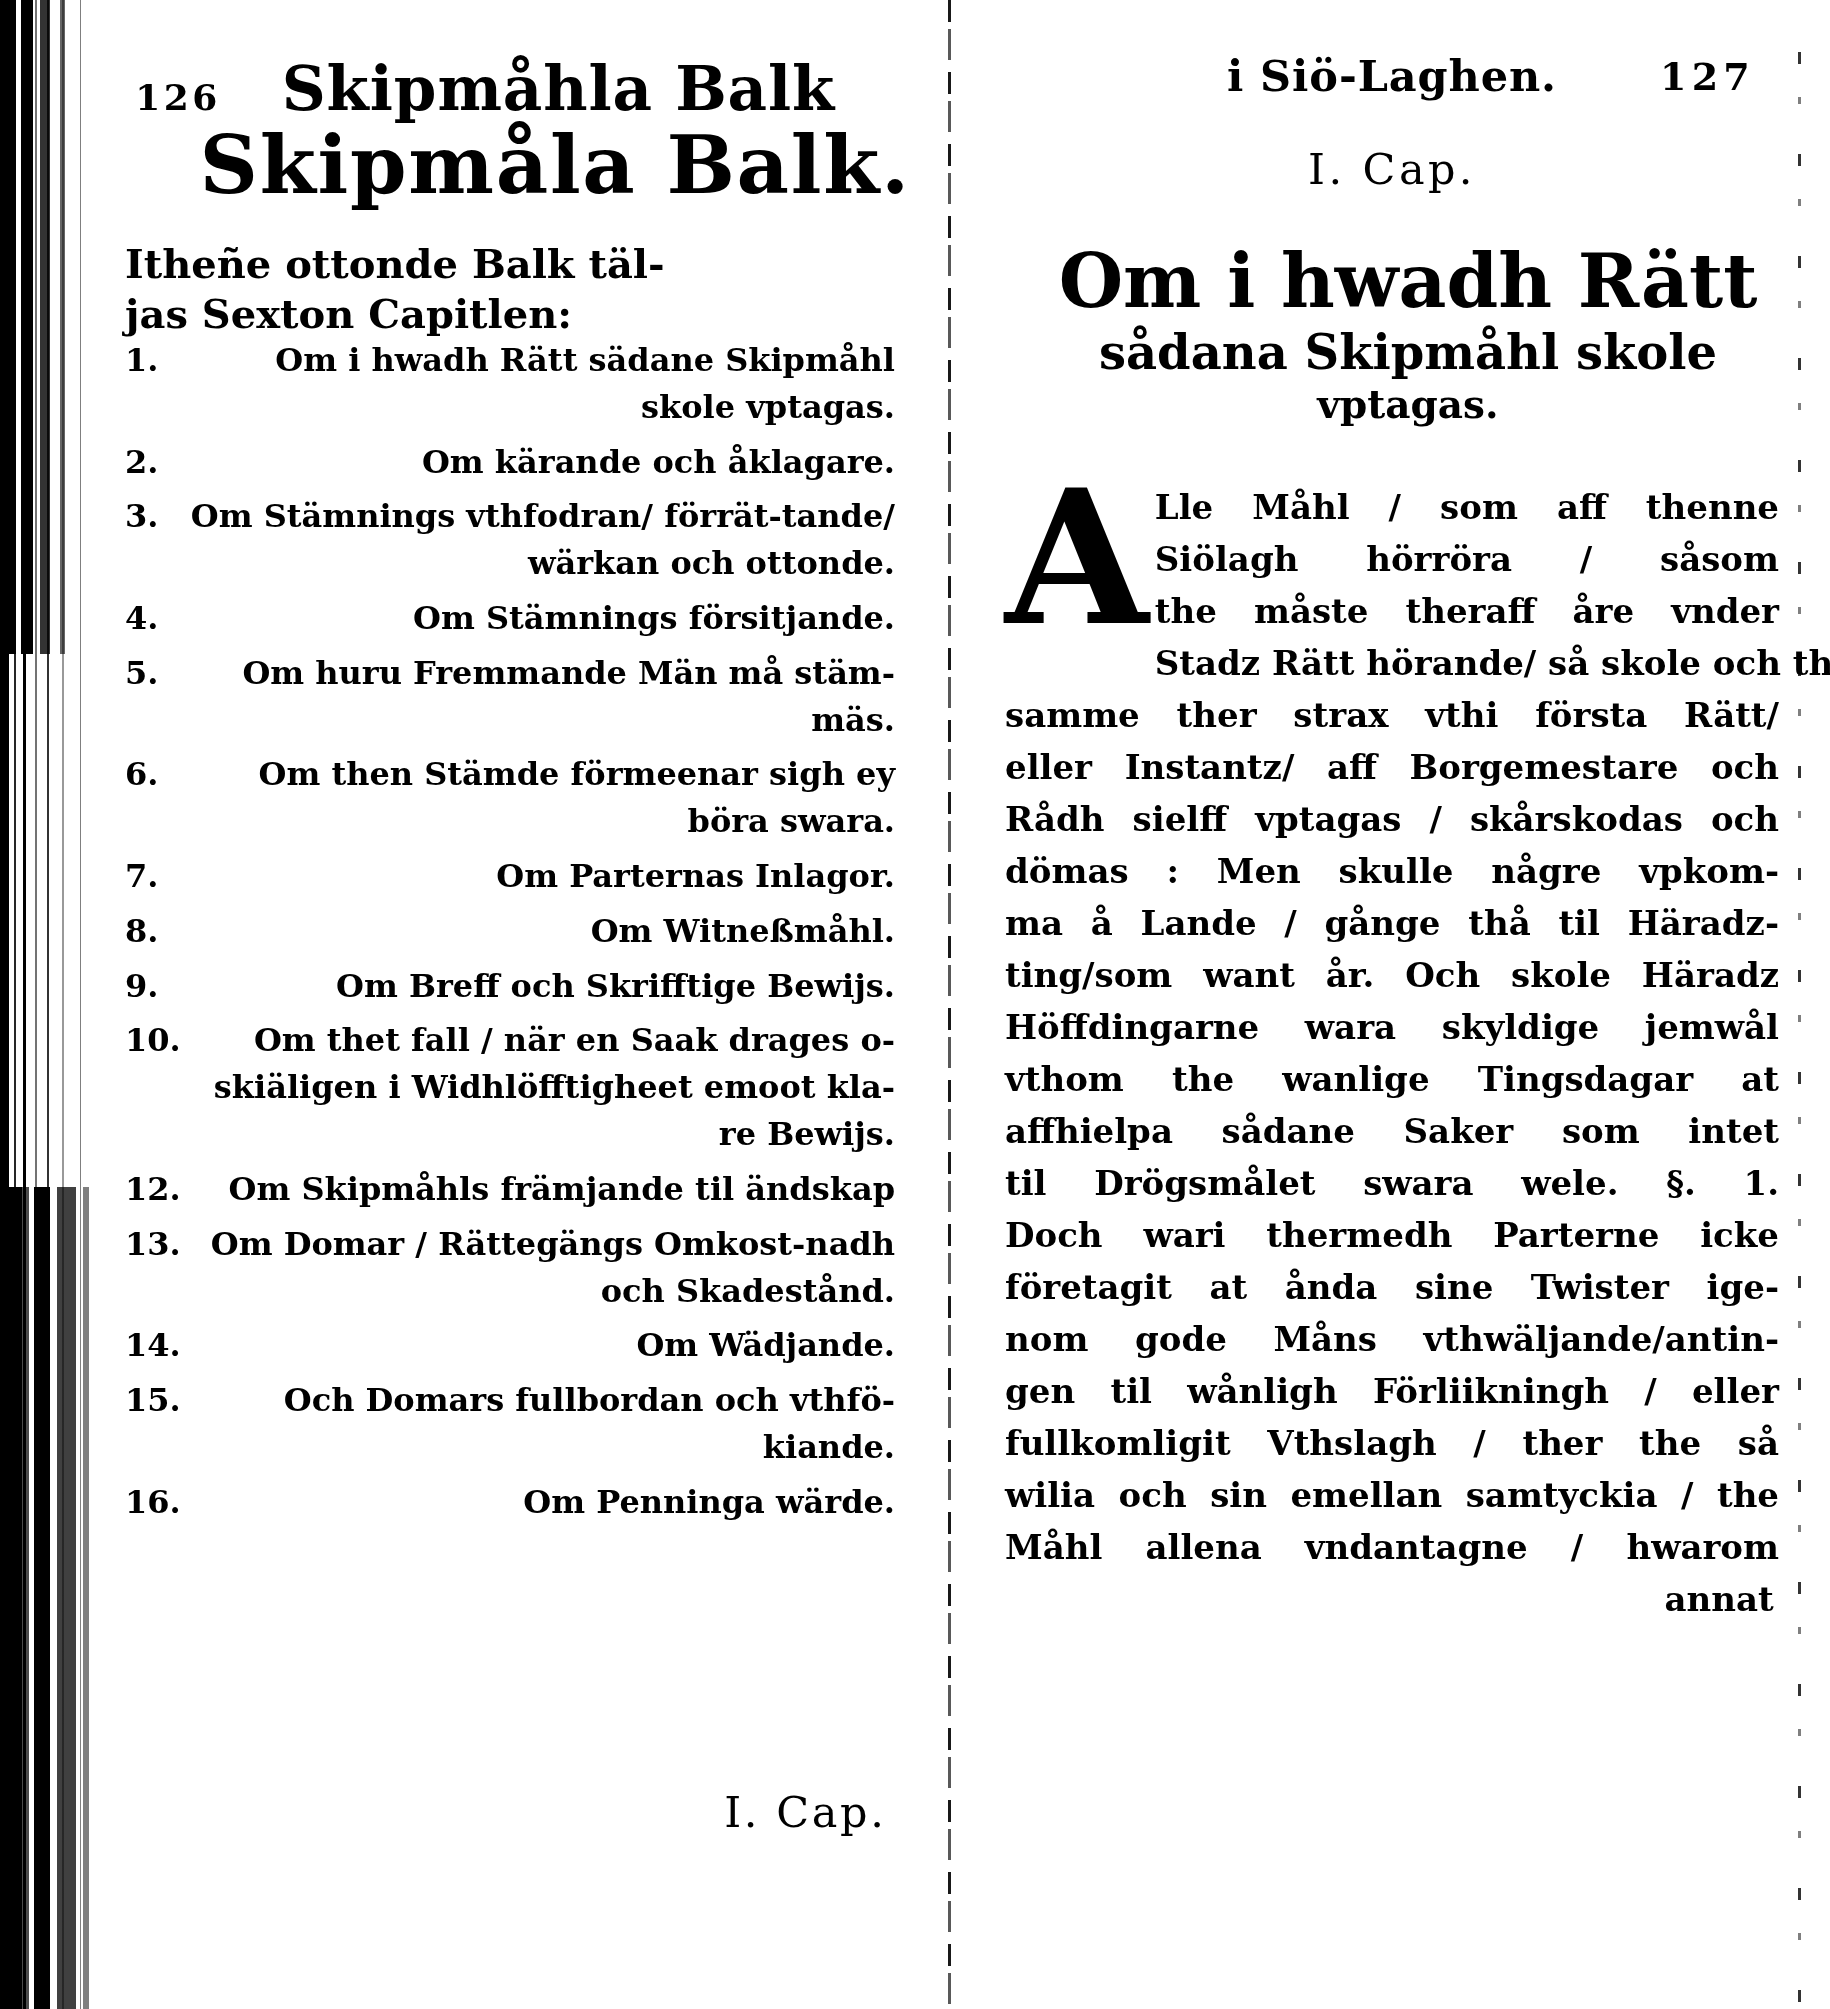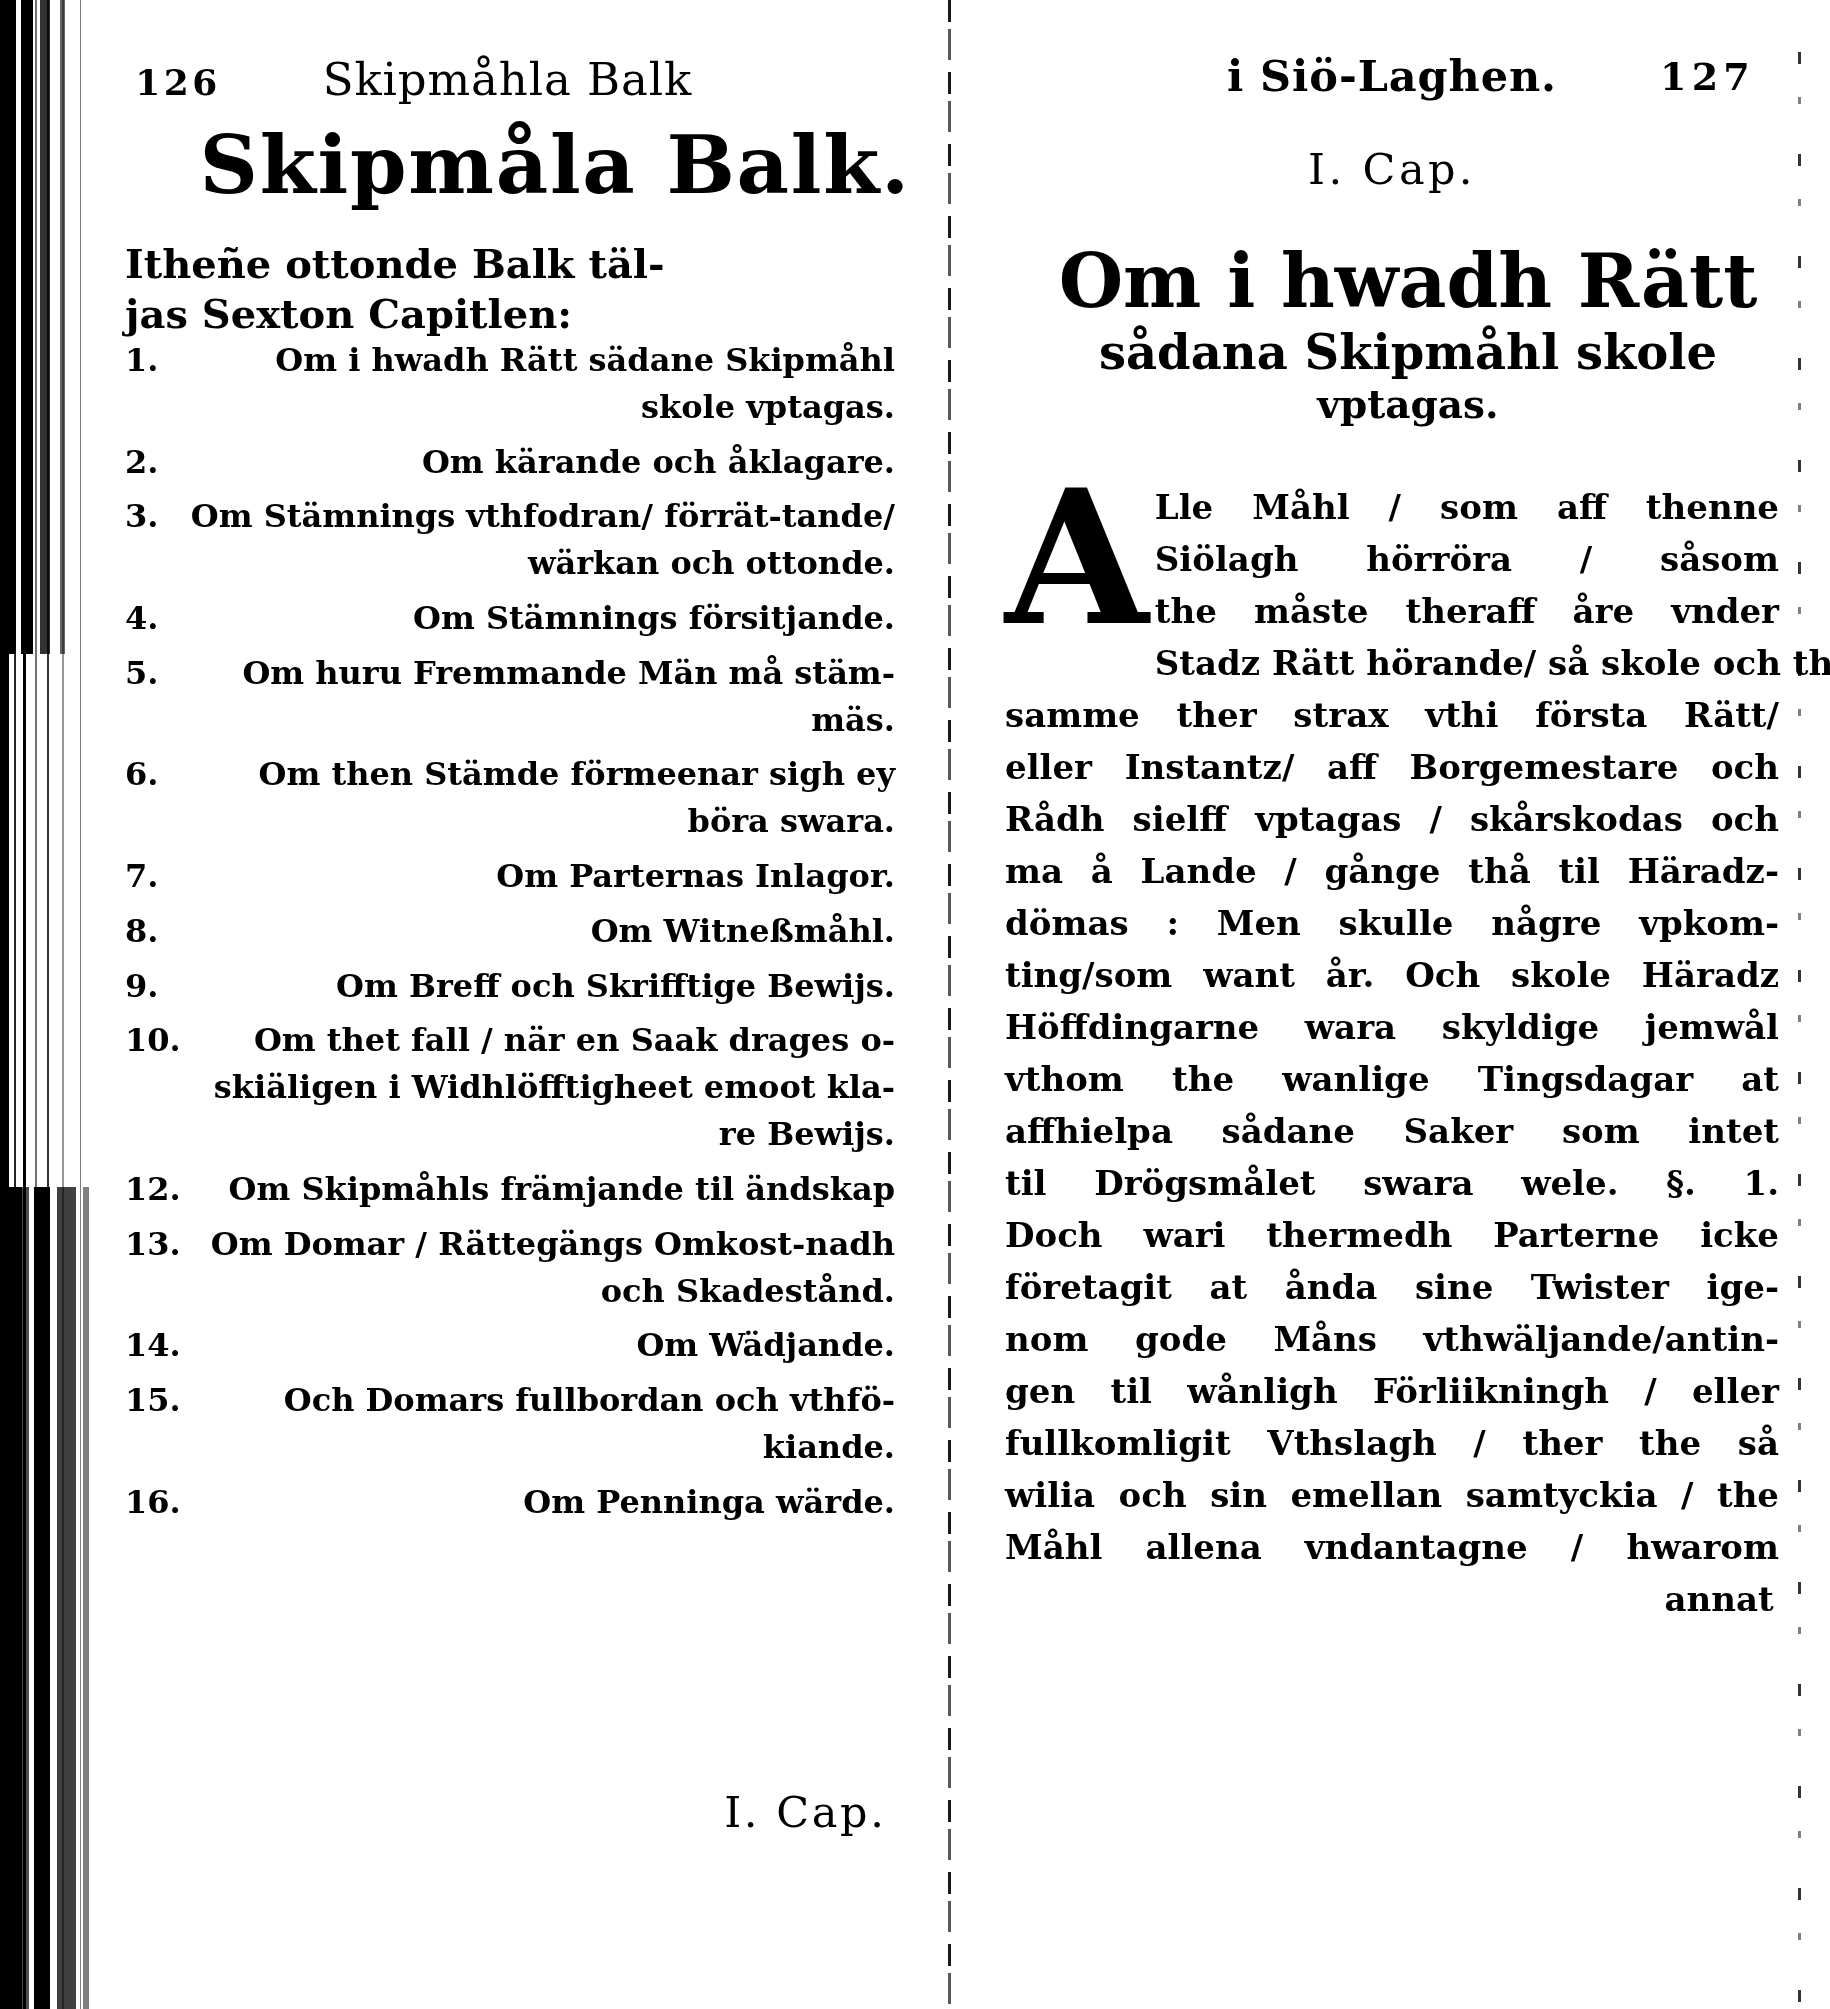--- a/index.html
+++ b/index.html
@@ -54,21 +54,21 @@
       rgba(0,0,0,.5) 45px 52px, transparent 52px 102px);
   }
   
   .page{position:absolute;top:34px;}
   .page-left{left:125px;width:770px;height:1893px;}
   .page-right{left:1005px;width:774px;height:1944px;}
 
   
   .lp-header{position:absolute;top:19px;left:0;width:100%;display:flex;align-items:baseline;}
   .lp-pagenum{font-size:36px;font-weight:700;letter-spacing:3.4px;margin-left:10.3px;}
-  .lp-runtitle{font-size:45px;font-weight:400;margin-left:102px;letter-spacing:0.9px;}
+  .lp-runtitle{font-size:61px;font-weight:700;margin-left:61px;letter-spacing:0.9px;}
   .lp-title{
     position:absolute;top:83px;left:16px;width:100%;margin:0;text-align:right;
     font-size:81px;font-weight:700;letter-spacing:1.7px;white-space:nowrap;
   }
   .lp-subtitle{
     position:absolute;top:205px;left:0;width:100%;margin:0;text-align:left;
     font-size:40px;font-weight:700;line-height:50px;
   }
   .lp-toc{
     position:absolute;top:303px;left:0;width:100%;margin:0;padding:0;list-style:none;
@@ -237,23 +237,23 @@
         <div class="body-line">the måste theraff åre vnder</div>
 
         <div class="body-line">Stadz Rätt hörande/ så skole och the</div>
 
         <div class="body-line">samme ther strax vthi första Rätt/</div>
 
         <div class="body-line">eller Instantz/ aff Borgemestare och</div>
 
         <div class="body-line">Rådh sielff vptagas / skårskodas och</div>
 
+        <div class="body-line">dömas : Men skulle någre vpkom-</div>
+
         <div class="body-line">ma å Lande / gånge thå til Häradz-</div>
-
-        <div class="body-line">dömas : Men skulle någre vpkom-</div>
 
         <div class="body-line">ting/som want år. Och skole Häradz</div>
 
         <div class="body-line">Höffdingarne wara skyldige jemwål</div>
 
         <div class="body-line">vthom the wanlige Tingsdagar at</div>
 
         <div class="body-line">affhielpa sådane Saker som intet</div>
 
 

